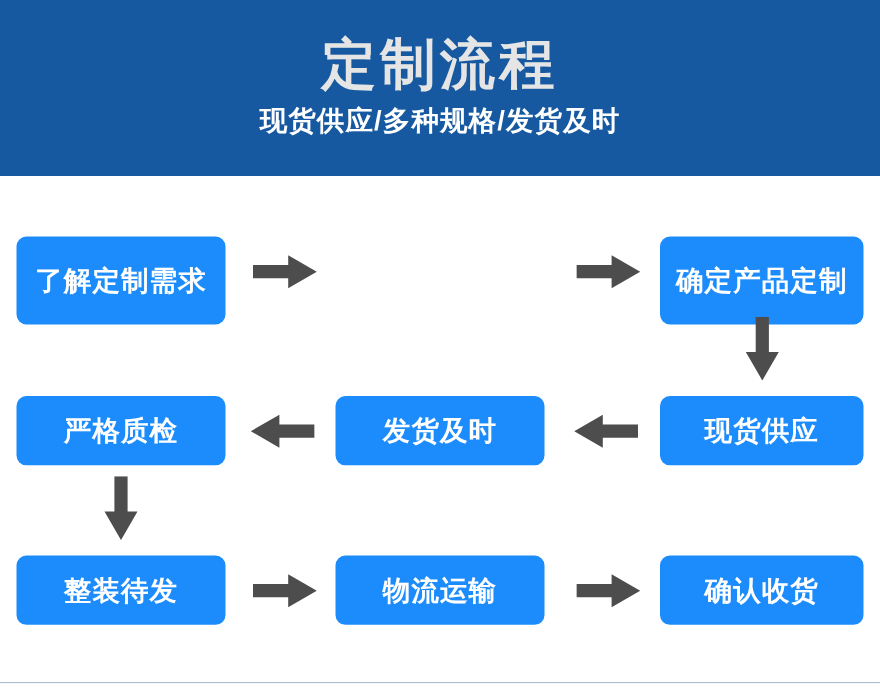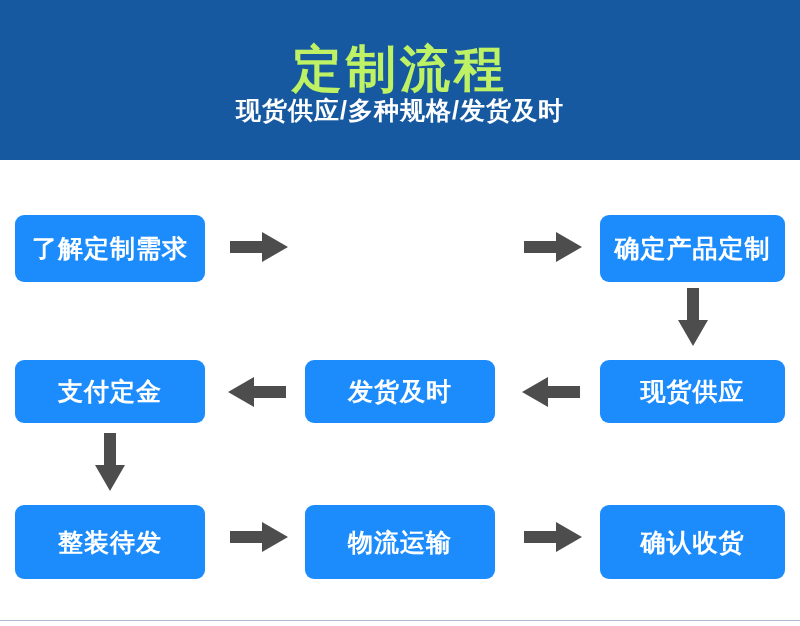--- a/index.html
+++ b/index.html
@@ -20,34 +20,34 @@
     height: 160px;
     background: #1659a0;
     display: flex;
     flex-direction: column;
     align-items: center;
     justify-content: center;
     box-sizing: border-box;
     padding-top: 6px;
   }
   .banner-title {
-    color: #bef264;
+    color: #e5e5e5;
     font-size: 50px;
     font-weight: bold;
     letter-spacing: 4px;
     line-height: 1.1;
     margin: 0 0 0 0;
   }
   .banner-subtitle {
     color: #ffffff;
     font-size: 25px;
     font-weight: bold;
     letter-spacing: 1px;
     line-height: 1.1;
-    margin: 0;
+    margin: 11px;
   }
 
   
   .flow {
     position: relative;
     width: 800px;
     height: 450px;
     background: #ffffff;
   }
 
@@ -64,23 +64,23 @@
     justify-content: center;
     box-sizing: border-box;
   }
 
   
   .col-a { left: 15px;  width: 190px; }
   .col-b { left: 305px; width: 190px; }
   .col-c { left: 600px; width: 185px; }
 
   
-  .row-1 { top: 55px;  height: 67px; }
+  .row-1 { top: 55px;  height: 80px; }
   .row-2 { top: 200px; height: 63px; }
-  .row-3 { top: 345px; height: 74px; }
+  .row-3 { top: 345px; height: 63px; }
 
   
   .arrow {
     position: absolute;
     display: block;
   }
   .arrow svg { display: block; }
 
   .arrow-h { width: 58px; height: 34px; }
   .arrow-v { width: 34px; height: 58px; }
@@ -119,21 +119,21 @@
 <div class="flow">
 
   <div class="node col-a row-1">
     <span>了解定制需求</span>
   </div>
   <div class="node col-c row-1">
     <span>确定产品定制</span>
   </div>
 
   <div class="node col-a row-2">
-    <span>支付定金</span>
+    <span>严格质检</span>
   </div>
   <div class="node col-b row-2">
     <span>发货及时</span>
   </div>
   <div class="node col-c row-2">
     <span>现货供应</span>
   </div>
 
   <div class="node col-a row-3">
     <span>整装待发</span>

